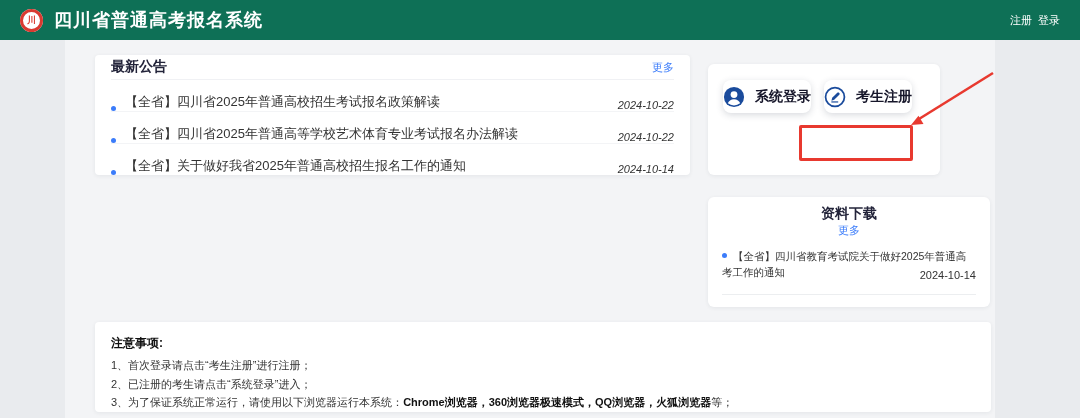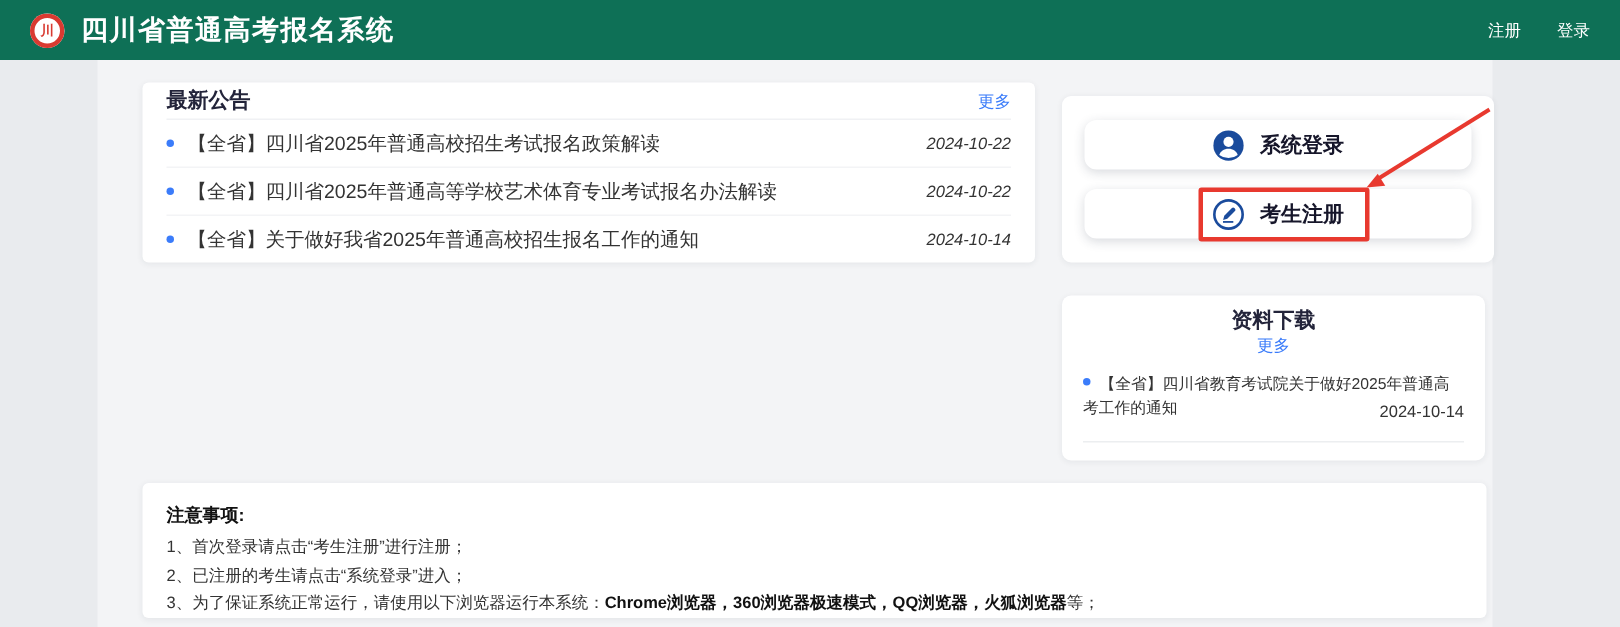--- a/index.html
+++ b/index.html
@@ -7,43 +7,43 @@
   body { font-family:"Liberation Sans","DejaVu Sans",sans-serif; background:#e9ebee; }
   .page { position:relative; width:1080px; height:418px; overflow:hidden; background:#e9ebee; }
 
   
   .app-header { position:absolute; left:0; top:0; width:1080px; height:40px;
     background:#0e7056; display:flex; align-items:center; padding:0 20px; }
   .logo { width:23px; height:23px; border-radius:50%; background:#fff;
     box-shadow:inset 0 0 0 3px #d93a31; display:flex; align-items:center; justify-content:center; flex:0 0 auto; }
   .logo-inner { color:#d93a31; font-size:9px; font-weight:bold; line-height:1; }
   .app-title { color:#fff; font-size:18px; font-weight:bold; letter-spacing:1px; margin-left:11px; }
-  .header-nav { margin-left:auto; display:flex; gap:24px; }
+  .header-nav { margin-left:auto; display:flex; gap:6px; }
   .header-nav a { color:#fff; font-size:11px; text-decoration:none; cursor:pointer; }
 
   
   .wrapper { position:absolute; left:65px; top:40px; width:930px; height:378px; background:#f3f4f6; }
   .card { position:absolute; background:#fff; border-radius:4px; box-shadow:0 1px 4px rgba(30,40,60,.07); }
 
   
   .news-card { left:30px; top:15px; width:595px; height:120px; padding:0 16px; display:flex; flex-direction:column; }
   .card-head { height:25px; display:flex; align-items:center; justify-content:space-between;
     border-bottom:1px solid #f0f1f4; flex:0 0 auto; }
   .card-title { font-size:14px; font-weight:bold; color:#23243a; }
   .more { font-size:11px; color:#3b7cfa; text-decoration:none; cursor:pointer; }
   .news-list { list-style:none; display:flex; flex-direction:column; flex:1; }
-  .news-item { flex:1; display:flex; align-items:center; border-bottom:1px solid #f3f4f6; cursor:pointer; }
+  .news-item { flex:1; display:flex; align-items:flex-end; border-bottom:1px solid #f3f4f6; cursor:pointer; }
   .news-item:last-child { border-bottom:none; }
   .dot { width:5px; height:5px; border-radius:50%; background:#3b7cfa; margin-right:9px; flex:0 0 auto; }
   .news-text { font-size:13px; color:#333; flex:1; white-space:nowrap; overflow:hidden; }
   .news-date { font-size:11px; color:#333; margin-left:12px; flex:0 0 auto;font-style:italic; }
 
   
-  .btn-card { left:643px; top:24px; width:288px; height:111px; padding:16px 15px; border-radius:6px;
-    display:flex; flex-direction:column; gap:13px; }
+  .btn-card { left:643px; top:24px; width:232px; height:111px; padding:16px 15px; border-radius:6px;
+    display:flex; flex-direction:row; gap:13px; }
   .action-btn { height:33px; border:none; background:#fff; border-radius:8px;
     box-shadow:0 2px 7px rgba(40,50,70,.18); display:flex; align-items:center; justify-content:center;
     gap:10px; cursor:pointer; font-family:inherit; }
   .action-btn span { font-size:14px; font-weight:bold; color:#16162a; }
 
   
   .dl-card { left:643px; top:157px; width:282px; height:110px; padding:8px 14px 0; border-radius:6px; }
   .dl-card .card-head { border-bottom:none; height:26px;flex-direction:column; }
   .dl-item { position:relative; margin-top:17px; padding-bottom:13px; border-bottom:1px solid #eceef0; cursor:pointer; }
   .dl-text { font-size:10.5px; color:#333; line-height:1.55; }

